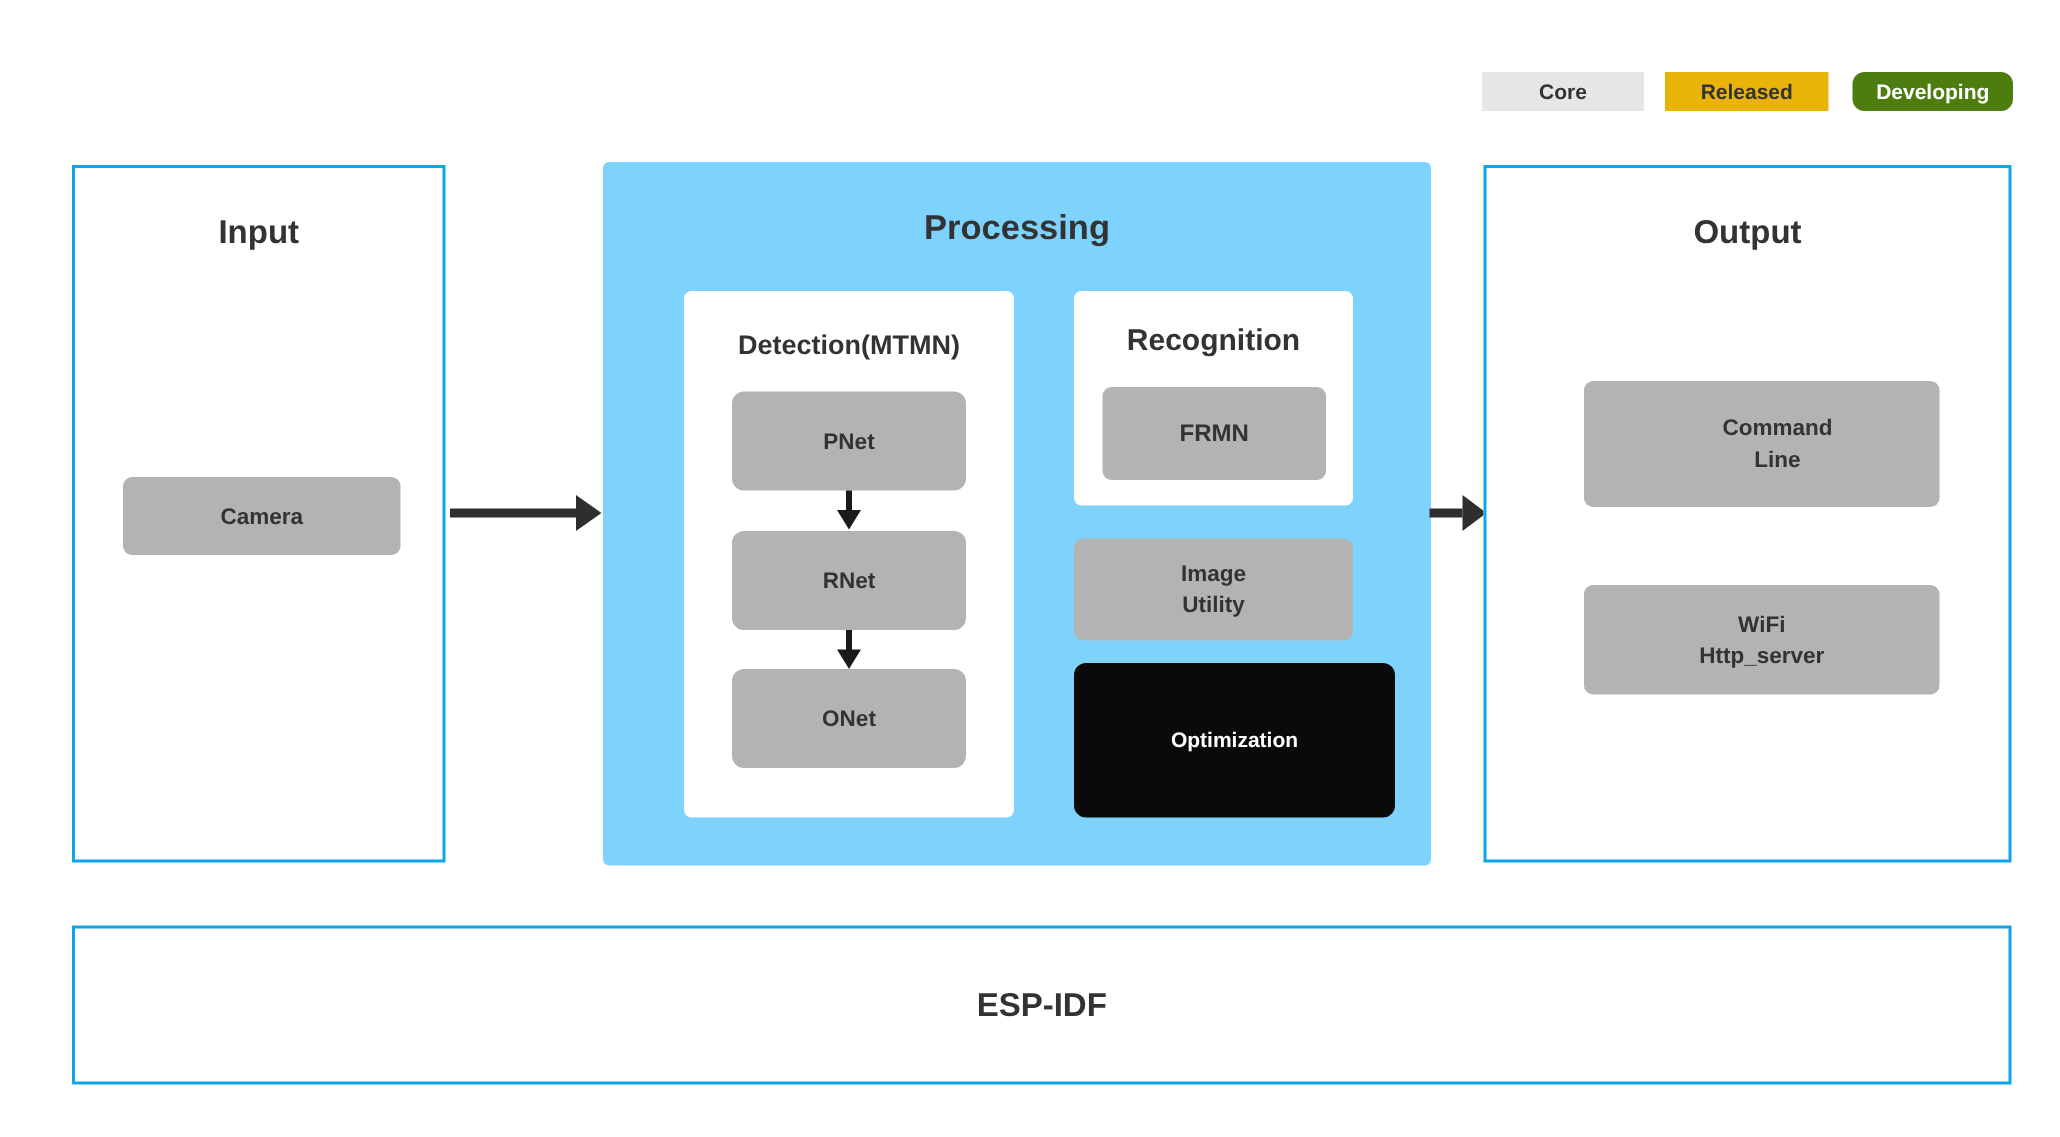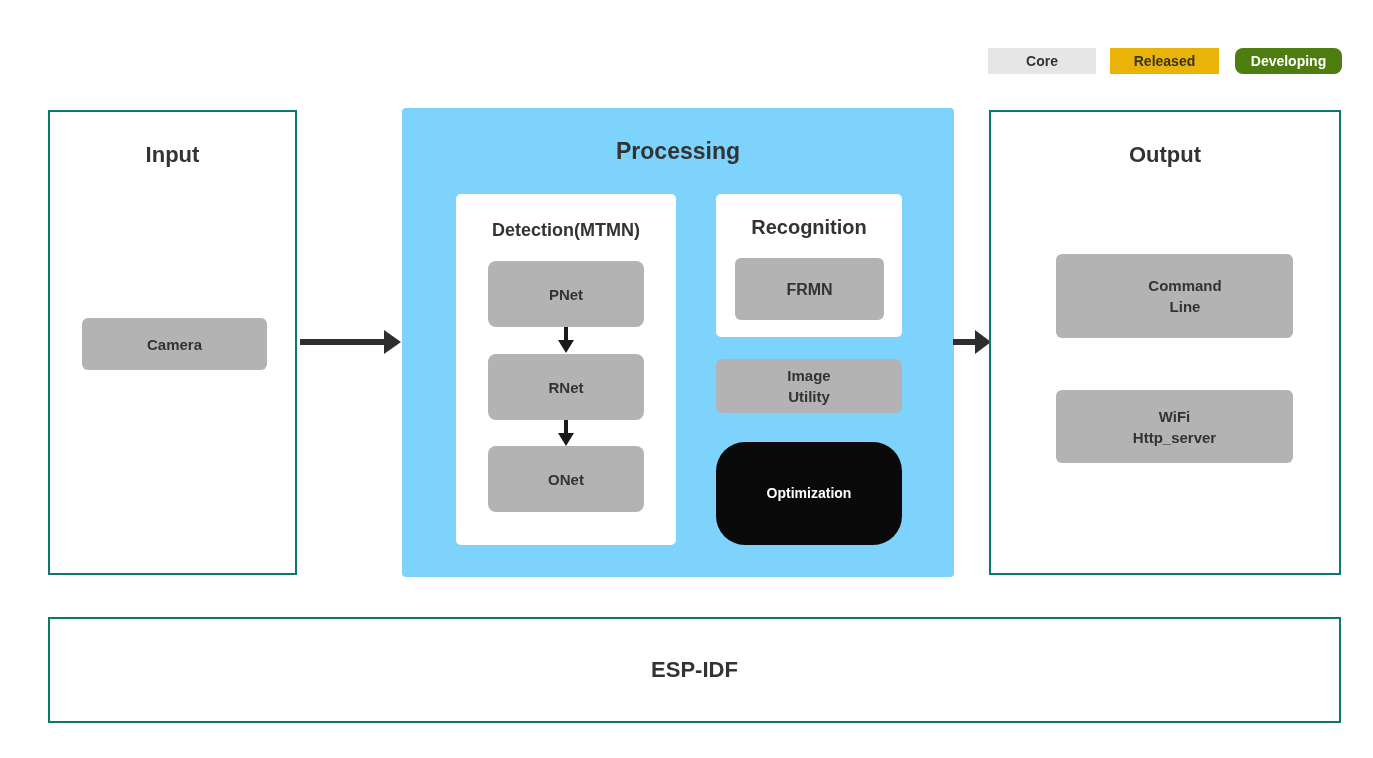--- a/index.html
+++ b/index.html
@@ -30,21 +30,21 @@
   .legend-core { left: 988px; width: 108px; background: #e6e6e6; }
   .legend-released { left: 1110px; width: 109px; background: #eab308; }
   .legend-developing {
     left: 1235px; width: 107px;
     background: #4d7c0f; color: #ffffff; border-radius: 8px;
   }
   
   .section {
     position: absolute;
     background: #ffffff;
-    border: 2px solid #0f766e;
+    border: 2px solid #0ea5e9;
     box-sizing: border-box;
   }
   .section-input  { left: 48px;  top: 110px; width: 249px;  height: 465px; }
   .section-output { left: 989px; top: 110px; width: 352px;  height: 465px; }
   .section-foundation {
     left: 48px; top: 617px; width: 1293px; height: 106px;
     display: flex; align-items: center; justify-content: center;
   }
   .panel-processing {
     position: absolute;
@@ -99,22 +99,22 @@
     box-sizing: border-box;
     line-height: 21px;
   }
   .node-released { background: #b3b3b3; border-radius: 6px; }
   .node-developing { background: #0a0a0a; color: #ffffff; border-radius: 8px; }
   .node-camera { left: 32px; top: 206px; width: 185px; height: 52px; }
   .node-pnet { left: 32px; top: 67px;  width: 156px; height: 66px; border-radius: 8px; }
   .node-rnet { left: 32px; top: 160px; width: 156px; height: 66px; border-radius: 8px; }
   .node-onet { left: 32px; top: 252px; width: 156px; height: 66px; border-radius: 8px; }
   .node-frmn { left: 19px; top: 64px; width: 149px; height: 62px; font-size: 16px; }
-  .node-image-utility { left: 314px; top: 251px; width: 186px; height: 54px; text-align: center; }
-  .node-optimization  { left: 314px; top: 334px; width: 186px; height: 103px; font-size: 14px; border-radius: 29px; }
+  .node-image-utility { left: 314px; top: 251px; width: 186px; height: 68px; text-align: center; }
+  .node-optimization  { left: 314px; top: 334px; width: 214px; height: 103px; font-size: 14px; }
   .node-command-line { left: 65px; top: 142px; width: 237px; height: 84px; padding-left: 21px; }
   .node-wifi         { left: 65px; top: 278px; width: 237px; height: 73px; }
   
   .h-arrow-line {
     position: absolute;
     height: 6px;
     background: #2e2e2e;
   }
   .h-arrow-head {
     position: absolute;

